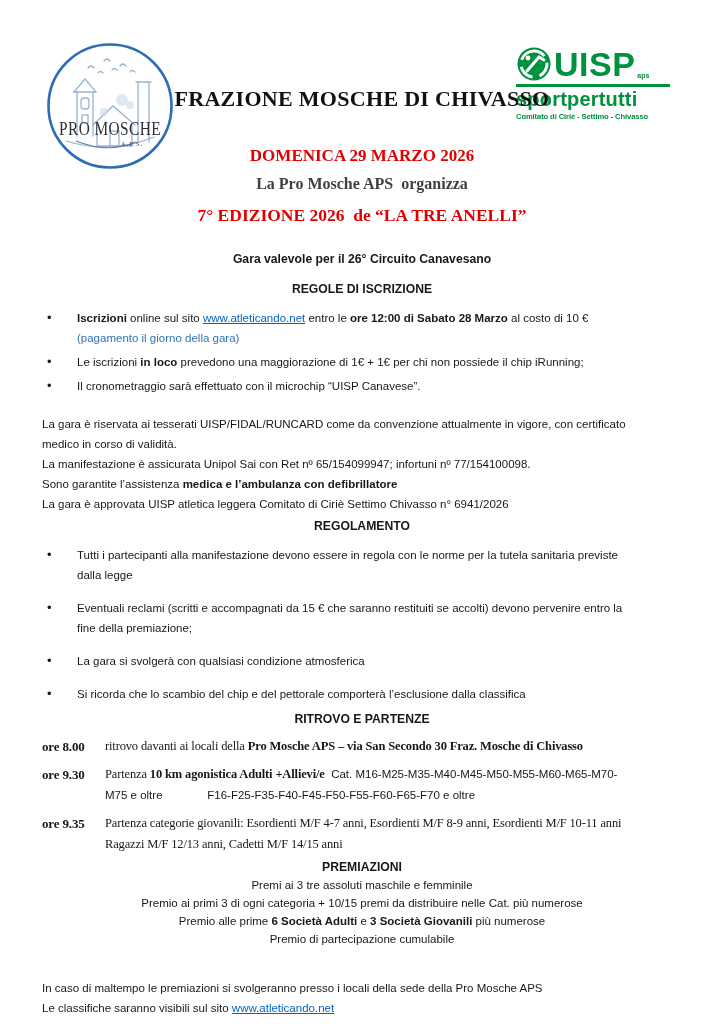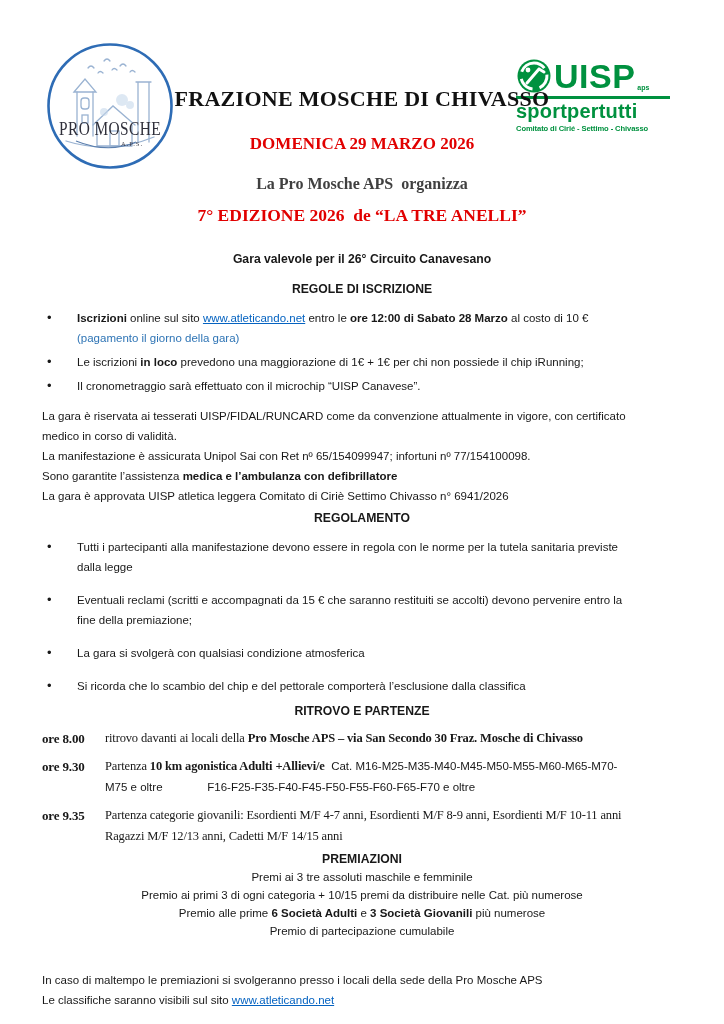--- a/index.html
+++ b/index.html
@@ -4,46 +4,46 @@
 <style>
   html,body{margin:0;padding:0;background:#888;}
   .page{
     position:relative;width:724px;height:1024px;margin:0 auto;background:#ffffff;
     box-sizing:border-box;padding:42px 42px 0 42px;overflow:hidden;
     font-family:"Liberation Sans",sans-serif;font-size:11.5px;color:#181818;
   }
   
   .hdr{position:relative;height:210px;}
   .pm-logo{position:absolute;left:4px;top:0;width:128px;height:128px;}
-  .uisp{position:absolute;right:12px;top:16px;width:154px;color:#00913f;}
+  .uisp{position:absolute;right:12px;top:4px;width:154px;color:#00913f;}
   .uisp-top{display:flex;align-items:center;gap:2px;}
   .uisp-name{font-size:34px;font-weight:bold;letter-spacing:.5px;line-height:1;}
   .uisp-aps{font-size:7px;font-weight:bold;align-self:flex-end;margin-bottom:3px;}
   .uisp-rule{height:3px;background:#00913f;margin:2px 0 1px;}
   .uisp-tag{font-size:20px;font-weight:bold;letter-spacing:.2px;line-height:1.1;}
   .uisp-sub{font-size:7.6px;font-weight:bold;letter-spacing:-.1px;margin-top:2px;}
   .title{position:absolute;left:0;right:0;top:44px;margin:0;text-align:center;
     font-family:"Liberation Serif",serif;font-size:22px;font-weight:bold;letter-spacing:.3px;color:#111;}
   .hline{position:absolute;left:0;right:0;text-align:center;font-family:"Liberation Serif",serif;
     font-weight:bold;white-space:pre;}
-  .date{top:92px;font-size:17px;}
+  .date{top:104px;font-size:17px;}
   .red{color:#e10000;}
   .org{top:133px;font-size:16px;color:#404040;}
   .edition{top:163px;font-size:17.5px;}
   
   .circuit{text-align:center;font-weight:bold;font-size:12.2px;}
   h2{margin:16px 0 0;text-align:center;font-size:12.2px;font-weight:bold;color:#181818;}
   h2.tight{margin-top:5px;}
   h2.mid{margin-top:8px;}
   .bullets{list-style:none;margin:12px 0 0;padding:0;line-height:20px;}
   .bullets li{position:relative;padding-left:35px;}
   .bullets li+li{margin-top:4px;}
   .bullets.nogap li+li{margin-top:13px;}
   .bullets li::before{content:"\2022";position:absolute;left:5px;top:0;font-size:13px;}
-  .info{margin-top:10px;line-height:20px;}
+  .info{margin-top:18px;line-height:20px;}
   .b{font-weight:bold;}
   .link{color:#0563c1;text-decoration:underline;cursor:pointer;}
   .blue{color:#2e74b5;}
   .sans{font-family:"Liberation Sans",sans-serif;font-size:11.5px;letter-spacing:0;}
   
   .sched{margin-top:10px;font-family:"Liberation Serif",serif;font-size:12.5px;letter-spacing:-.15px;}
   .srow{display:flex;line-height:21px;}
   .srow+.srow{margin-top:7px;}
   .stime{flex:0 0 63px;font-weight:bold;font-size:13px;}
   .scontent{flex:1;white-space:pre-wrap;}

